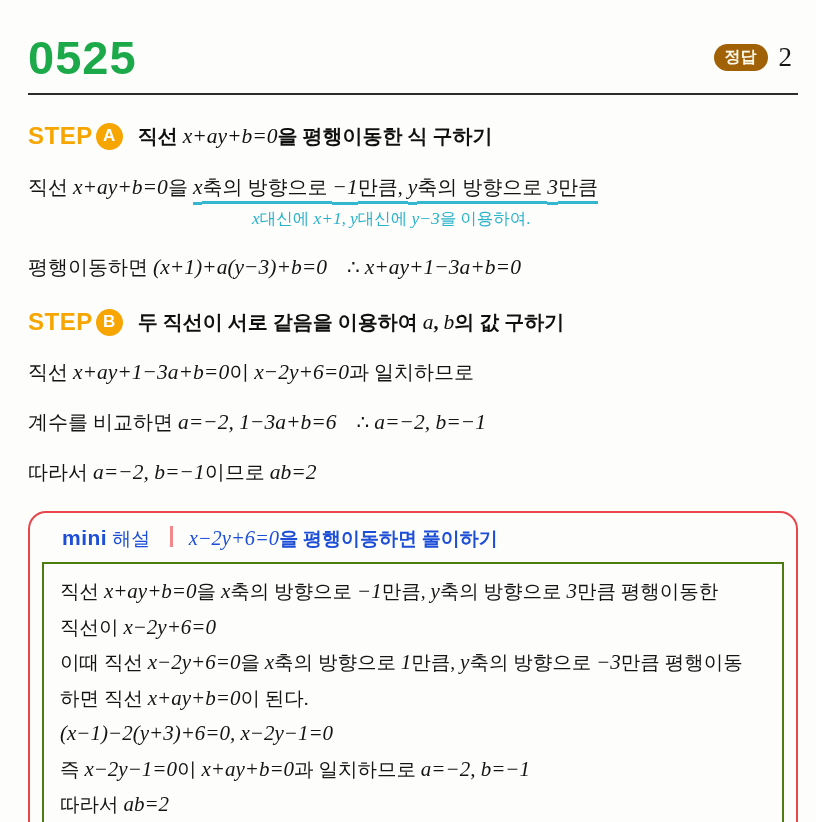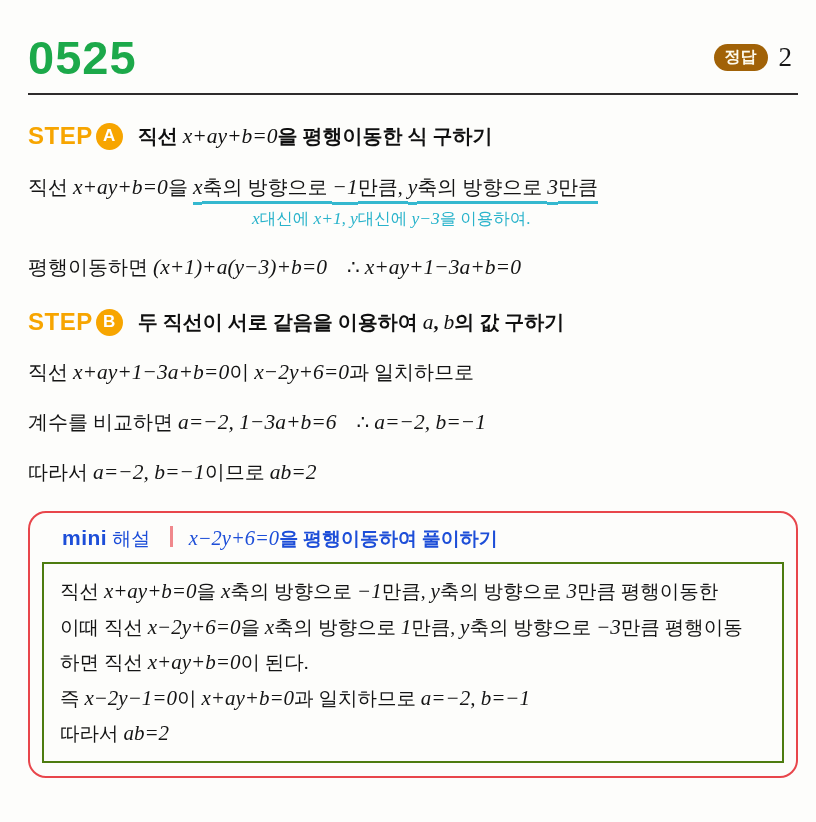--- a/index.html
+++ b/index.html
@@ -99,24 +99,26 @@
     <p class="line b-line"><span class="seg-kr">직선 </span><span class="seg-math">x+ay+1−3a+b=0</span><span class="seg-kr">이 </span><span class="seg-math">x−2y+6=0</span><span class="seg-kr">과 일치하므로</span></p>
     <p class="line b-line"><span class="seg-kr">계수를 비교하면 </span><span class="seg-math">a=−2, 1−3a+b=6</span><span class="seg-kr"> ∴ </span><span class="seg-math">a=−2, b=−1</span></p>
     <p class="line b-line"><span class="seg-kr">따라서 </span><span class="seg-math">a=−2, b=−1</span><span class="seg-kr">이므로 </span><span class="seg-math">ab=2</span></p>
   </section>
 
   <div class="mini-box">
     <div class="mini-head">
       <span class="mini-brand">mini</span>
       <span class="mini-brand-kr">해설</span>
       <span class="mini-divider"></span>
-      <span class="mini-title"><span class="seg-math">x−2y+6=0</span><span class="seg-kr">을 평행이동하여 풀이하기</span></span>
+      <span class="mini-title"><span class="seg-math">x−2y+6=0</span><span class="seg-kr">을 평행이동하면 풀이하기</span></span>
     </div>
     <div class="mini-inner">
       <p class="line"><span class="seg-kr">직선 </span><span class="seg-math">x+ay+b=0</span><span class="seg-kr">을 </span><span class="seg-math">x</span><span class="seg-kr">축의 방향으로 </span><span class="seg-math">−1</span><span class="seg-kr">만큼, </span><span class="seg-math">y</span><span class="seg-kr">축의 방향으로 </span><span class="seg-math">3</span><span class="seg-kr">만큼 평행이동한</span></p>
+      <p class="line"><span class="seg-kr">직선이 </span><span class="seg-math">x−2y+6=0</span></p>
       <p class="line"><span class="seg-kr">이때 직선 </span><span class="seg-math">x−2y+6=0</span><span class="seg-kr">을 </span><span class="seg-math">x</span><span class="seg-kr">축의 방향으로 </span><span class="seg-math">1</span><span class="seg-kr">만큼, </span><span class="seg-math">y</span><span class="seg-kr">축의 방향으로 </span><span class="seg-math">−3</span><span class="seg-kr">만큼 평행이동</span></p>
       <p class="line"><span class="seg-kr">하면 직선 </span><span class="seg-math">x+ay+b=0</span><span class="seg-kr">이 된다.</span></p>
+      <p class="line"><span class="seg-math">(x−1)−2(y+3)+6=0, x−2y−1=0</span></p>
       <p class="line"><span class="seg-kr">즉 </span><span class="seg-math">x−2y−1=0</span><span class="seg-kr">이 </span><span class="seg-math">x+ay+b=0</span><span class="seg-kr">과 일치하므로 </span><span class="seg-math">a=−2, b=−1</span></p>
       <p class="line"><span class="seg-kr">따라서 </span><span class="seg-math">ab=2</span></p>
     </div>
   </div>
 
 </div>
 
 </body></html>

